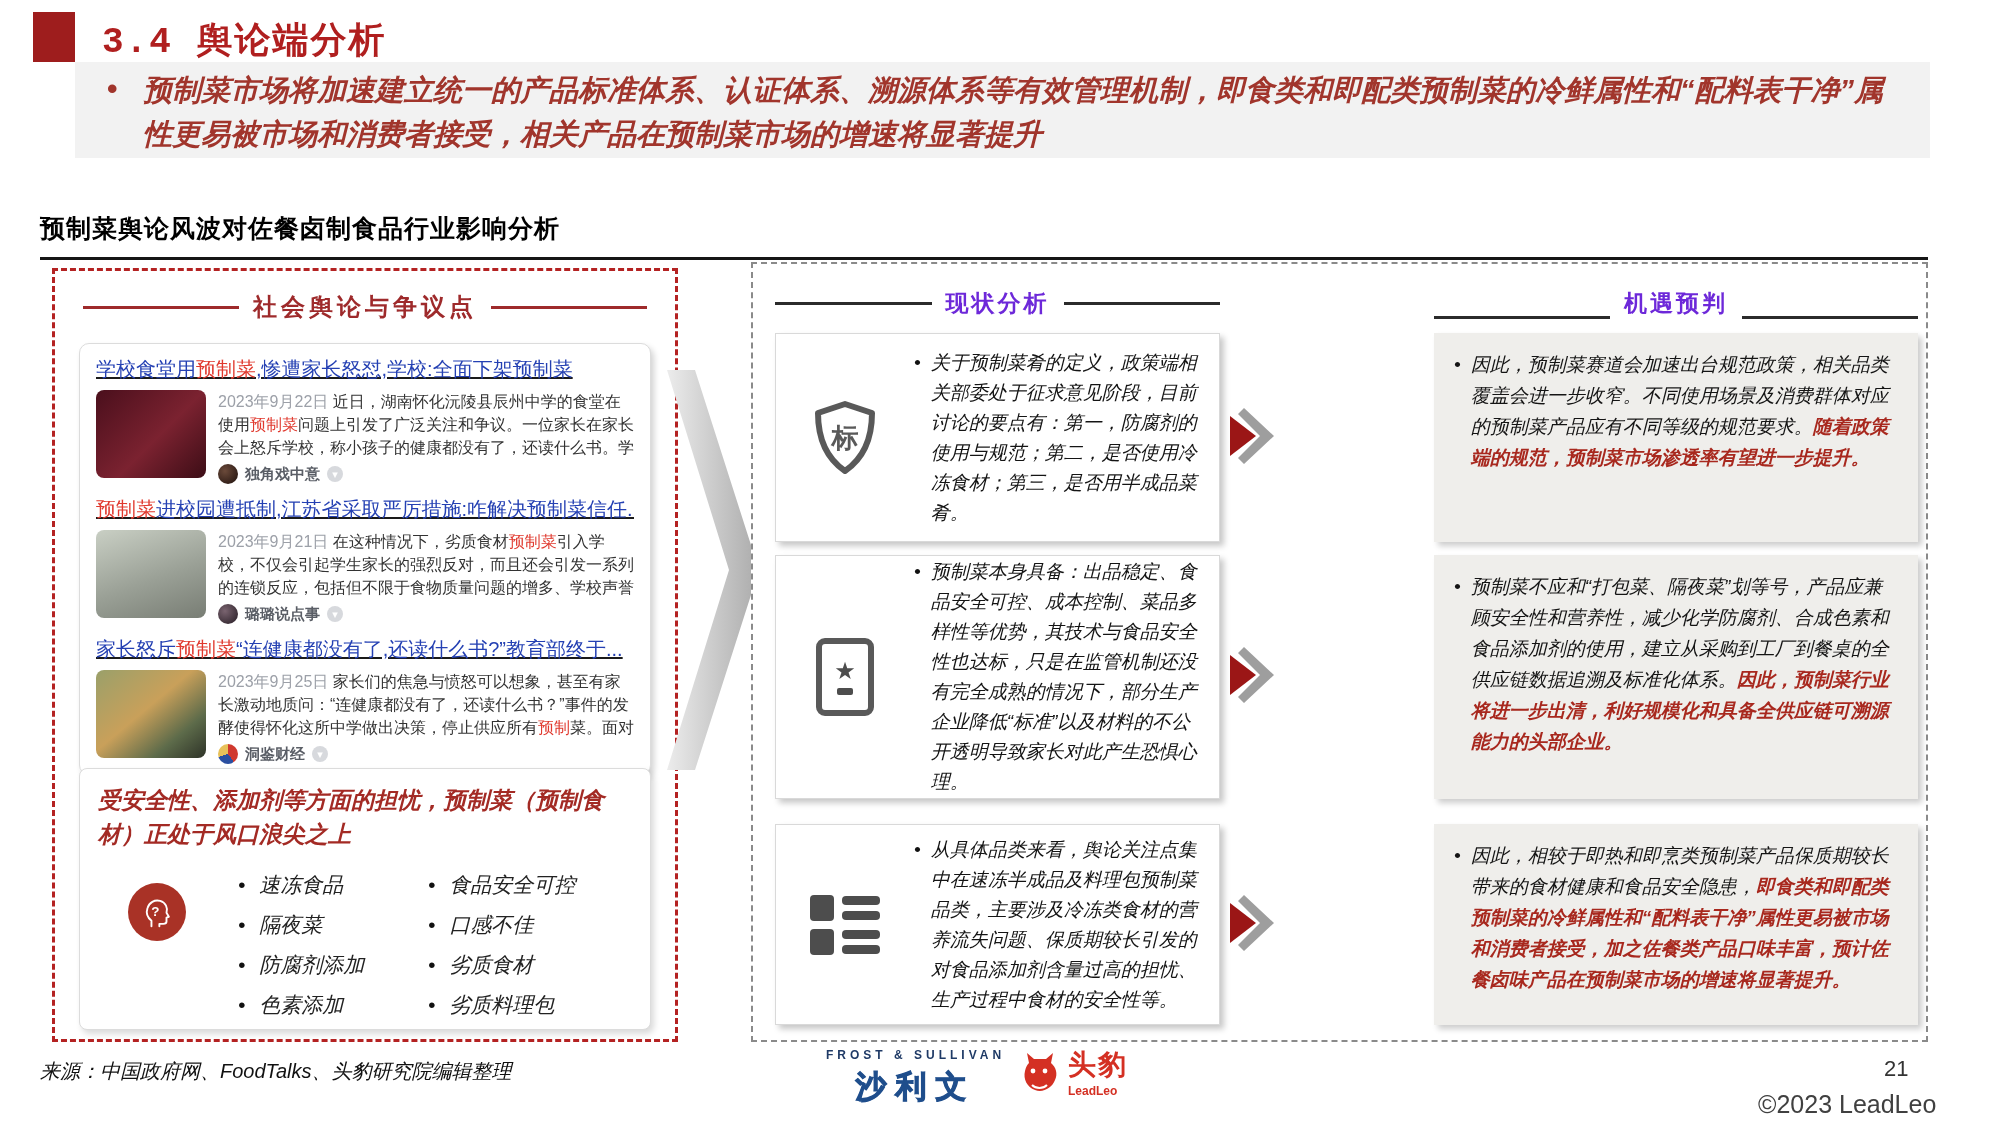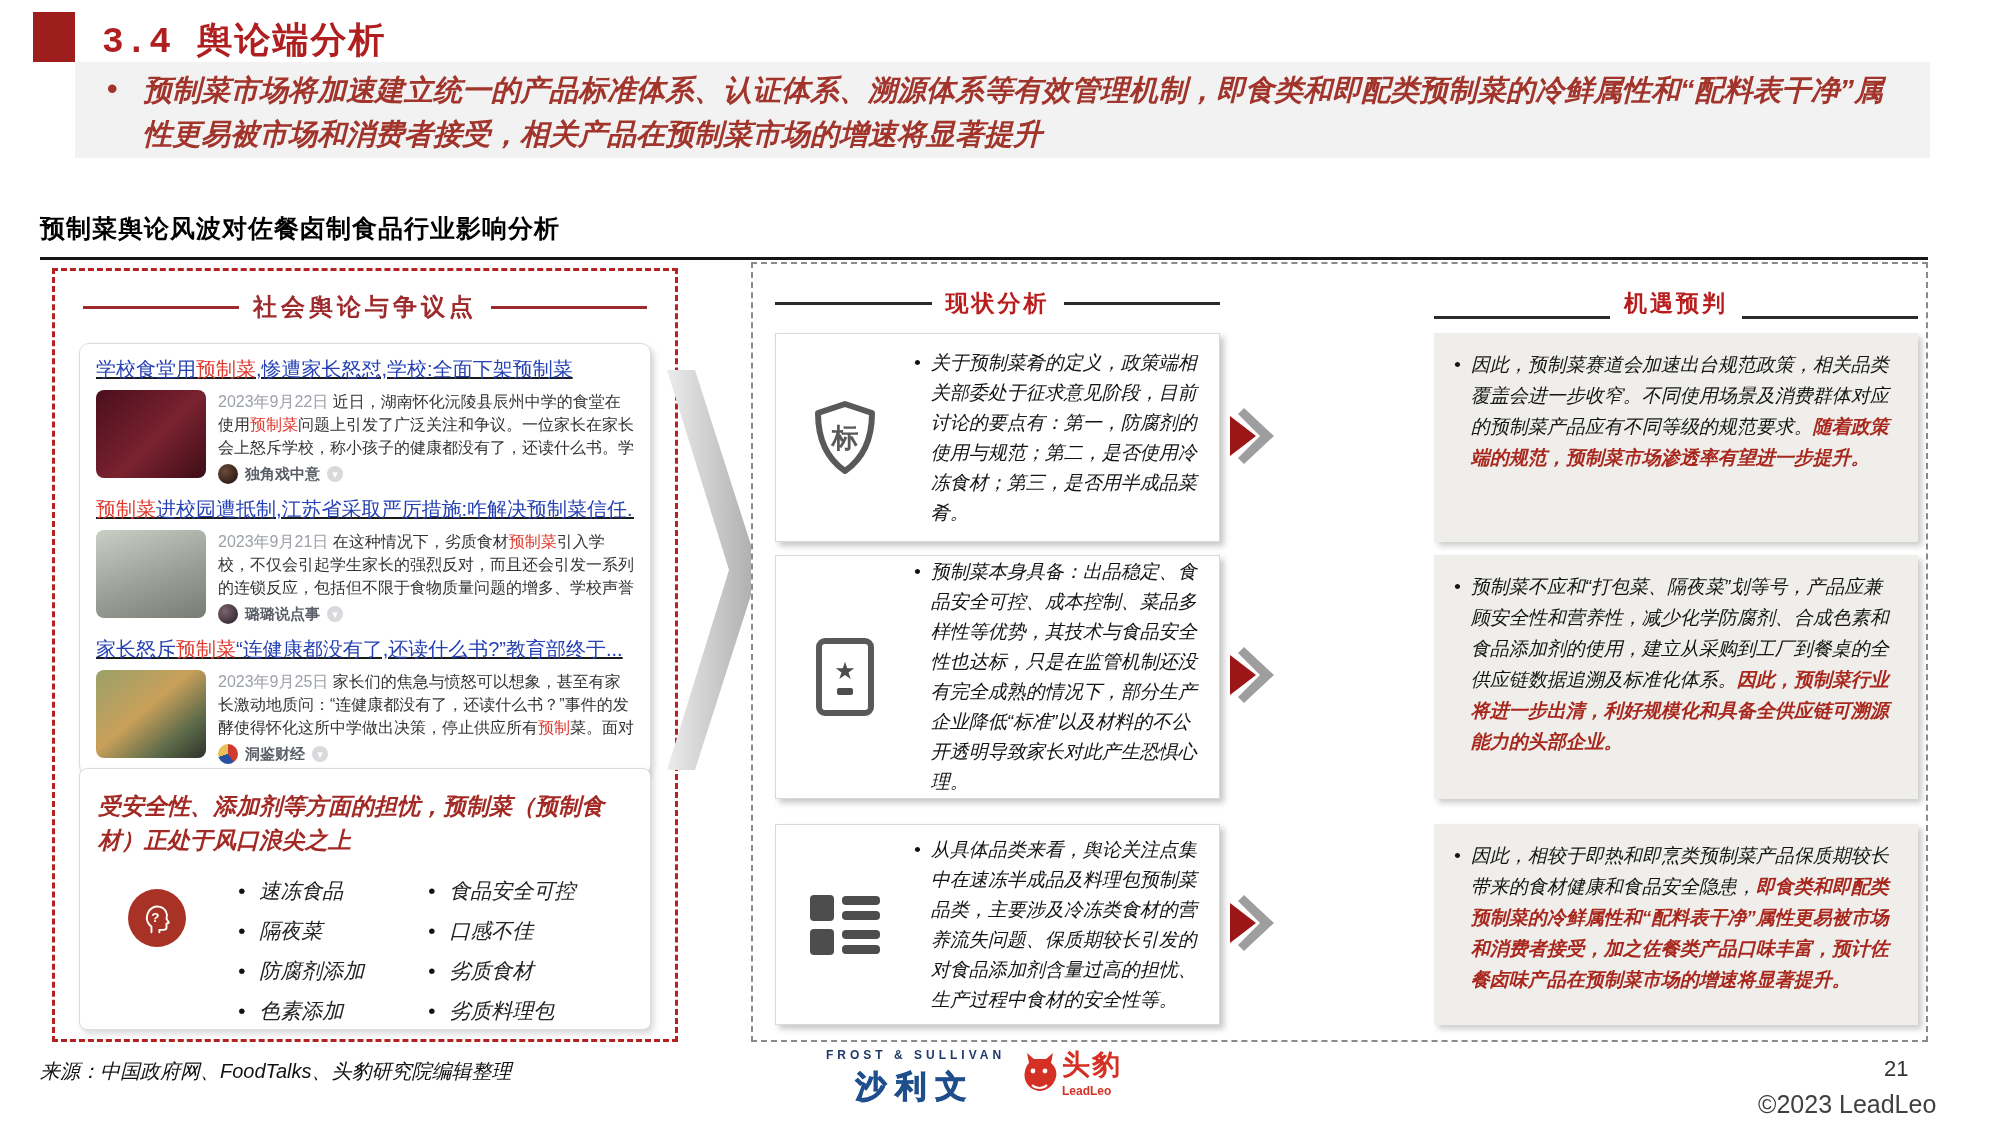--- a/index.html
+++ b/index.html
@@ -42,36 +42,36 @@
   .news-src{display:flex;align-items:center;gap:7px;margin-top:5px;font-weight:bold;}
   .avatar{width:20px;height:20px;border-radius:50%;flex:0 0 auto;}
   .av-1{background:radial-gradient(circle at 35% 35%,#6b4a3a,#1d0f0c);}
   .av-2{background:radial-gradient(circle at 35% 35%,#7a6470,#241a22);}
   .av-3{background:conic-gradient(#d0392e 0 40%,#2b4fa0 40% 70%,#e8c15a 70% 100%);}
   .src-name{font-size:15px;color:#5A5E66;}
   .drop-badge{width:16px;height:16px;border-radius:50%;background:#D7D9DD;color:#fff;font-size:11px;
     display:flex;align-items:center;justify-content:center;line-height:1;}
   
   .concern-box{position:absolute;left:24px;top:497px;width:572px;height:262px;box-sizing:border-box;background:#fff;
-    border:1px solid #DCDCDC;border-radius:8px;box-shadow:3px 4px 6px rgba(0,0,0,.15);padding:20px 18px;}
+    border:1px solid #DCDCDC;border-radius:8px;box-shadow:3px 4px 6px rgba(0,0,0,.15);padding:14px 18px;}
   .concern-head{font-size:23px;line-height:34px;font-weight:bold;font-style:italic;color:#A32A24;}
   .concern-row{display:flex;margin-top:14px;align-items:flex-start;}
   .think-icon{width:58px;height:58px;border-radius:50%;background:#A93226;margin:18px 26px 0 30px;
     display:flex;align-items:center;justify-content:center;flex:0 0 auto;}
   .concern-list{list-style:none;margin:0;padding:0;font-size:21px;font-style:italic;color:#222;}
   .concern-list li{line-height:40px;white-space:nowrap;}
   .concern-list li::before{content:"•";margin-right:14px;color:#111;}
   .concern-list.first{margin-left:26px;min-width:190px;}
   
   .center-arrow{position:absolute;left:665px;top:370px;}
   
   .right-panel{position:absolute;left:751px;top:262px;width:1177px;height:780px;border:2px dashed #8A8A8A;box-sizing:border-box;background:#fff;}
   .rp-header{position:absolute;top:24px;display:flex;align-items:center;gap:14px;}
   .rp-header .line{flex:1;height:3px;background:#2B2B2B;}
-  .rp-header .label{font-size:23px;font-weight:bold;color:#b91c1c;letter-spacing:3px;white-space:nowrap;}
+  .rp-header .label{font-size:23px;font-weight:bold;color:#6d28d9;letter-spacing:3px;white-space:nowrap;}
   .rp-h1{left:22px;width:445px;}
   .rp-h2{left:681px;width:484px;align-items:flex-end;}
   .rp-row{position:absolute;left:22px;width:1145px;}
   .row-1{top:69px;height:209px;}
   .row-2{top:291px;height:244px;}
   .row-3{top:560px;height:201px;}
   .a-card{position:absolute;left:0;top:0;width:445px;height:100%;box-sizing:border-box;background:#fff;
     border:1px solid #D9D9D9;box-shadow:4px 4px 6px rgba(0,0,0,.22);display:flex;align-items:center;overflow:hidden;}
   .a-icon{width:138px;display:flex;align-items:center;justify-content:center;flex:0 0 auto;}
   .a-text{flex:1;font-size:19px;line-height:30px;font-style:italic;color:#141414;padding:10px 16px 10px 0;display:flex;gap:10px;}
@@ -92,21 +92,21 @@
   .list-row{display:flex;gap:8px;align-items:center;}
   .list-sq{width:24px;height:26px;background:#4D4D4D;border-radius:4px;}
   .list-bars{display:flex;flex-direction:column;gap:6px;}
   .list-bar{width:38px;height:9px;background:#4D4D4D;border-radius:4px;}
   
   .source-note{position:absolute;left:40px;top:1058px;font-size:20px;font-style:italic;color:#111;}
   .frost-logo{position:absolute;left:826px;top:1048px;text-align:center;}
   .frost-small{font-size:12px;letter-spacing:4px;color:#1F3A66;font-weight:bold;}
   .frost-cn{font-size:31px;font-weight:bold;color:#1F4E8C;letter-spacing:9px;margin-top:4px;
     -webkit-text-stroke:1px #1F4E8C;}
-  .leadleo-logo{position:absolute;left:1018px;top:1046px;display:flex;align-items:center;gap:0;}
+  .leadleo-logo{position:absolute;left:1018px;top:1046px;display:flex;align-items:center;gap:6px;}
   .leo-col{display:flex;flex-direction:column;align-items:flex-start;}
   .leo-cn{font-size:28px;font-weight:bold;color:#D43023;letter-spacing:2px;}
   .leo-en{font-size:12px;font-weight:bold;color:#D43023;}
   .page-number{position:absolute;left:1884px;top:1056px;font-size:22px;color:#333;}
   .watermark{position:absolute;left:1758px;top:1090px;font-size:25px;color:#404040;}
 </style>
 </head>
 <body>
 
 <div class="title-square"></div>

